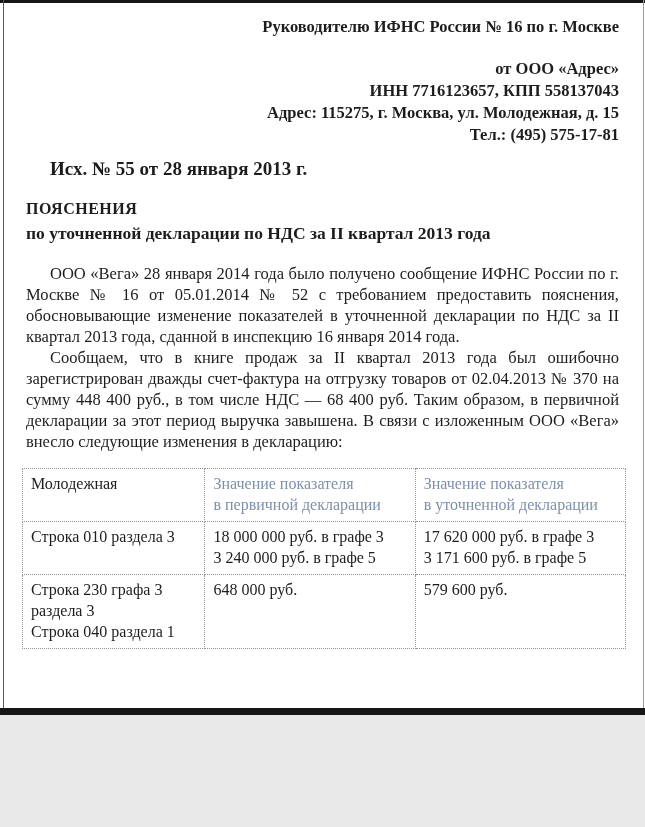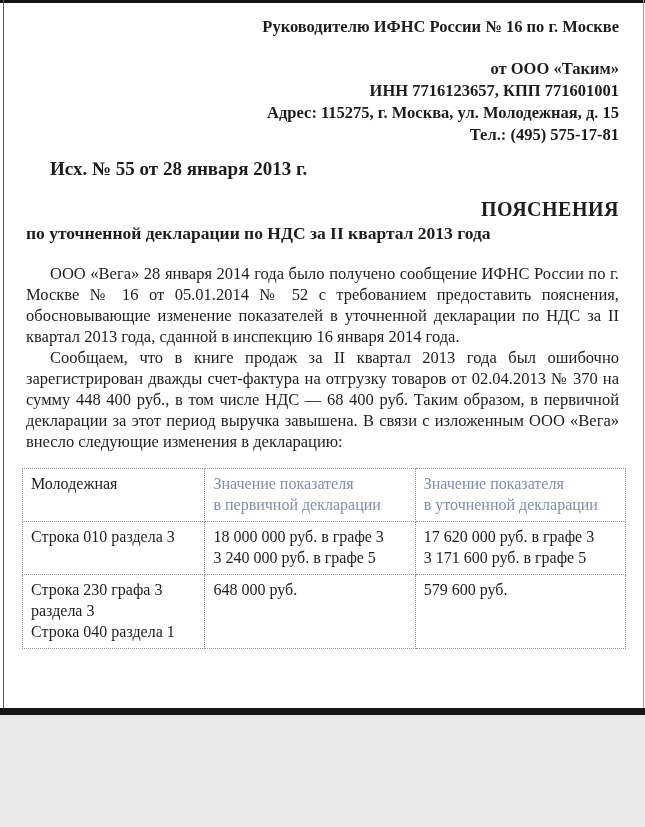--- a/index.html
+++ b/index.html
@@ -31,22 +31,22 @@
     margin-bottom:12px;
   }
   .outgoing-ref{
     text-align:left;
     font-size:19px;line-height:21px;
     font-weight:700;
     padding-left:24px;
     margin-bottom:18px;
   }
   .doc-title{
-    text-align:right;
-    font-size:20px;line-height:24px;
+    text-align:left;
+    font-size:16px;line-height:24px;
     font-weight:700;
     letter-spacing:.5px;
   }
   .doc-subtitle{
     text-align:left;
     font-size:17.5px;line-height:24px;
     font-weight:700;
     margin-bottom:18px;
   }
   .para{
@@ -88,22 +88,22 @@
   <div class="edge-left"></div>
   <div class="edge-right"></div>
 
   <div class="content">
 
     <div class="recipient-block">
       <div>Руководителю ИФНС России № 16 по г. Москве</div>
     </div>
 
     <div class="sender-block">
-      <div>от ООО «Таким»</div>
-      <div>ИНН 7716123657, КПП 771601001</div>
+      <div>от ООО «Адрес»</div>
+      <div>ИНН 7716123657, КПП 558137043</div>
       <div>Адрес: 115275, г. Москва, ул. Молодежная, д. 15</div>
       <div>Тел.: (495) 575-17-81</div>
     </div>
 
     <div class="outgoing-ref">Исх. № 55 от 28 января 2013 г.</div>
 
     <div class="doc-title">ПОЯСНЕНИЯ</div>
     <div class="doc-subtitle">по уточненной декларации по НДС за II квартал 2013 года</div>
 
     <p class="para">ООО «Вега» 28 января 2014 года было получено сообщение ИФНС России по г. Москве № 16 от 05.01.2014 № 52 с требованием предоставить пояснения, обосновывающие изменение показателей в уточненной декларации по НДС за II квартал 2013 года, сданной в инспекцию 16 января 2014 года.</p>

